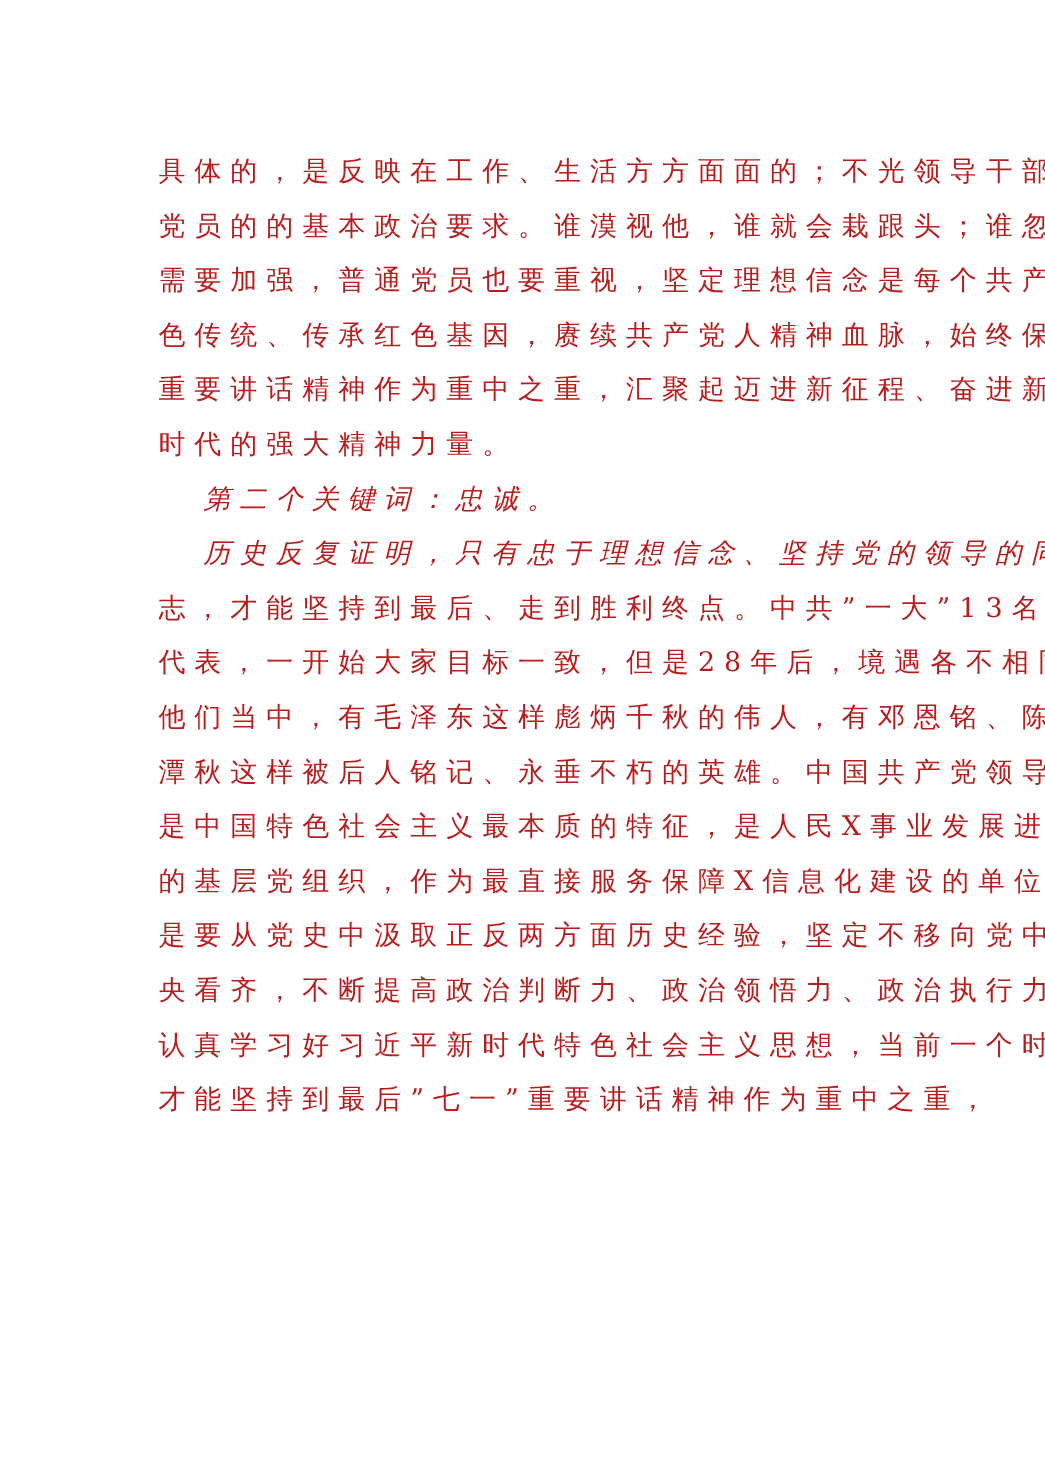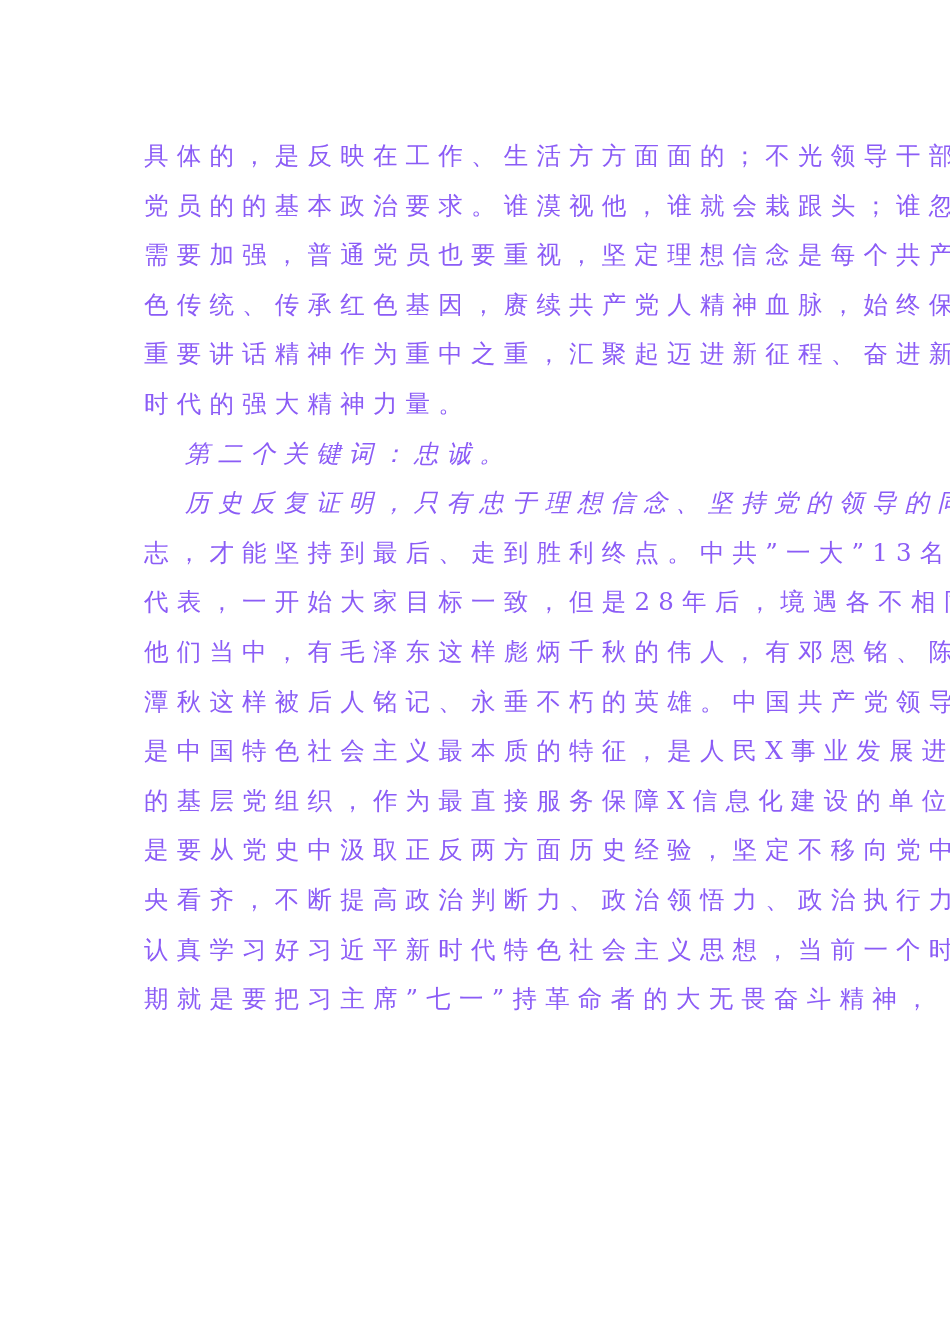--- a/index.html
+++ b/index.html
@@ -19,21 +19,21 @@
       top: 0;
       width: 950px;
       height: 1344px;
       background: #ffffff;
     }
     .content {
       position: absolute;
       left: 144px;
       top: 131px;
       width: 690px;
-      color: #8b5cf6;
+      color: #b91c1c;
       font-family: "DejaVu Serif", "Liberation Serif", serif;
       font-size: 24.5px;
       line-height: 49.6px;
       letter-spacing: 8.2px;
     }
     .line {
       display: block;
       white-space: nowrap;
       height: 49.6px;
     }
@@ -65,17 +65,17 @@
       <span class="line indent">历史反复证明，只有忠于理想信念、坚持党的领导的同</span>
       <span class="line">志，才能坚持到最后、走到胜利终点。中共”一大”13名</span>
       <span class="line">代表，一开始大家目标一致，但是28年后，境遇各不相同。</span>
       <span class="line">他们当中，有毛泽东这样彪炳千秋的伟人，有邓恩铭、陈</span>
       <span class="line">潭秋这样被后人铭记、永垂不朽的英雄。中国共产党领导</span>
       <span class="line">是中国特色社会主义最本质的特征，是人民X事业发展进</span>
       <span class="line">的基层党组织，作为最直接服务保障X信息化建设的单位，</span>
       <span class="line">是要从党史中汲取正反两方面历史经验，坚定不移向党中</span>
       <span class="line">央看齐，不断提高政治判断力、政治领悟力、政治执行力</span>
       <span class="line">认真学习好习近平新时代特色社会主义思想，当前一个时</span>
-      <span class="line">期就是要把习主席”七一”持革命者的大无畏奋斗精神，</span>
+      <span class="line">才能坚持到最后”七一”重要讲话精神作为重中之重，</span>
     </div>
 
   </div>
 </div>
 
 </body></html>

